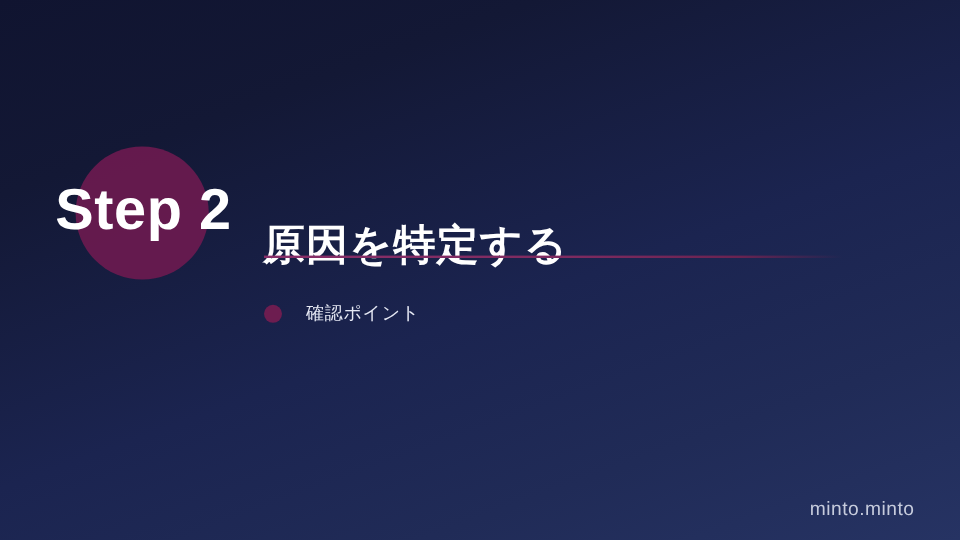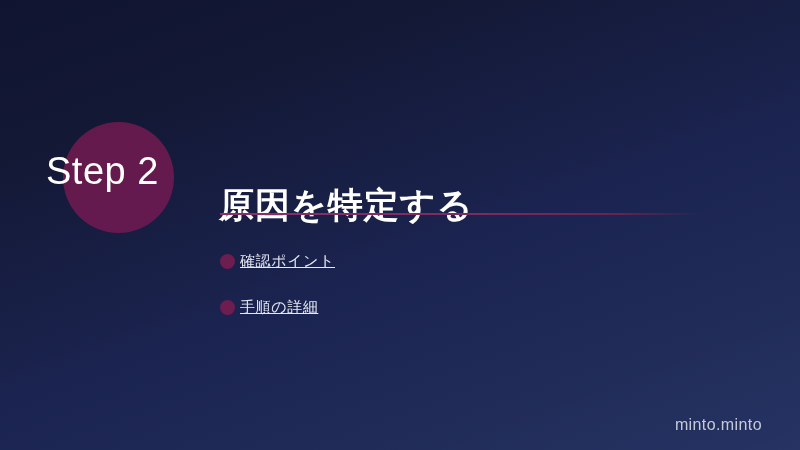--- a/index.html
+++ b/index.html
@@ -26,22 +26,22 @@
     height: 111px;
     border-radius: 50%;
     background: #6b1a4f;
     opacity: 0.92;
   }
 
   .step-label {
     position: absolute;
     left: 46px;
     top: 152px;
-    font-size: 38px;
-    font-weight: 400;
+    font-size: 48px;
+    font-weight: 700;
     color: #ffffff;
     letter-spacing: 0.5px;
     white-space: nowrap;
     line-height: 1;
   }
 
   .slide-title {
     position: absolute;
     left: 219px;
     top: 150px;
@@ -78,27 +78,26 @@
     align-items: center;
   }
   .bullet-dot {
     width: 15px;
     height: 15px;
     border-radius: 50%;
     background: #6d1d50;
     flex: 0 0 auto;
   }
   .bullet-text {
-    margin-left: 5px;
+    margin-left: 20px;
     font-size: 15px;
     font-weight: 400;
     color: #e6e9f4;
     letter-spacing: 0.6px;
     white-space: nowrap;
-    text-decoration: underline;
   }
 
   .footer-brand {
     position: absolute;
     right: 38px;
     bottom: 16px;
     font-size: 16px;
     color: #c6cbdc;
     letter-spacing: 0.4px;
     white-space: nowrap;
@@ -115,21 +114,17 @@
 
   <div class="slide-title">原因を特定する</div>
 
   <div class="divider"></div>
 
   <ul class="bullet-list">
     <li class="bullet-item">
       <span class="bullet-dot"></span>
       <span class="bullet-text">確認ポイント</span>
     </li>
-    <li class="bullet-item">
-      <span class="bullet-dot"></span>
-      <span class="bullet-text">手順の詳細</span>
-    </li>
   </ul>
 
   <div class="footer-brand">minto.minto</div>
 
 </div>
 
 </body></html>

